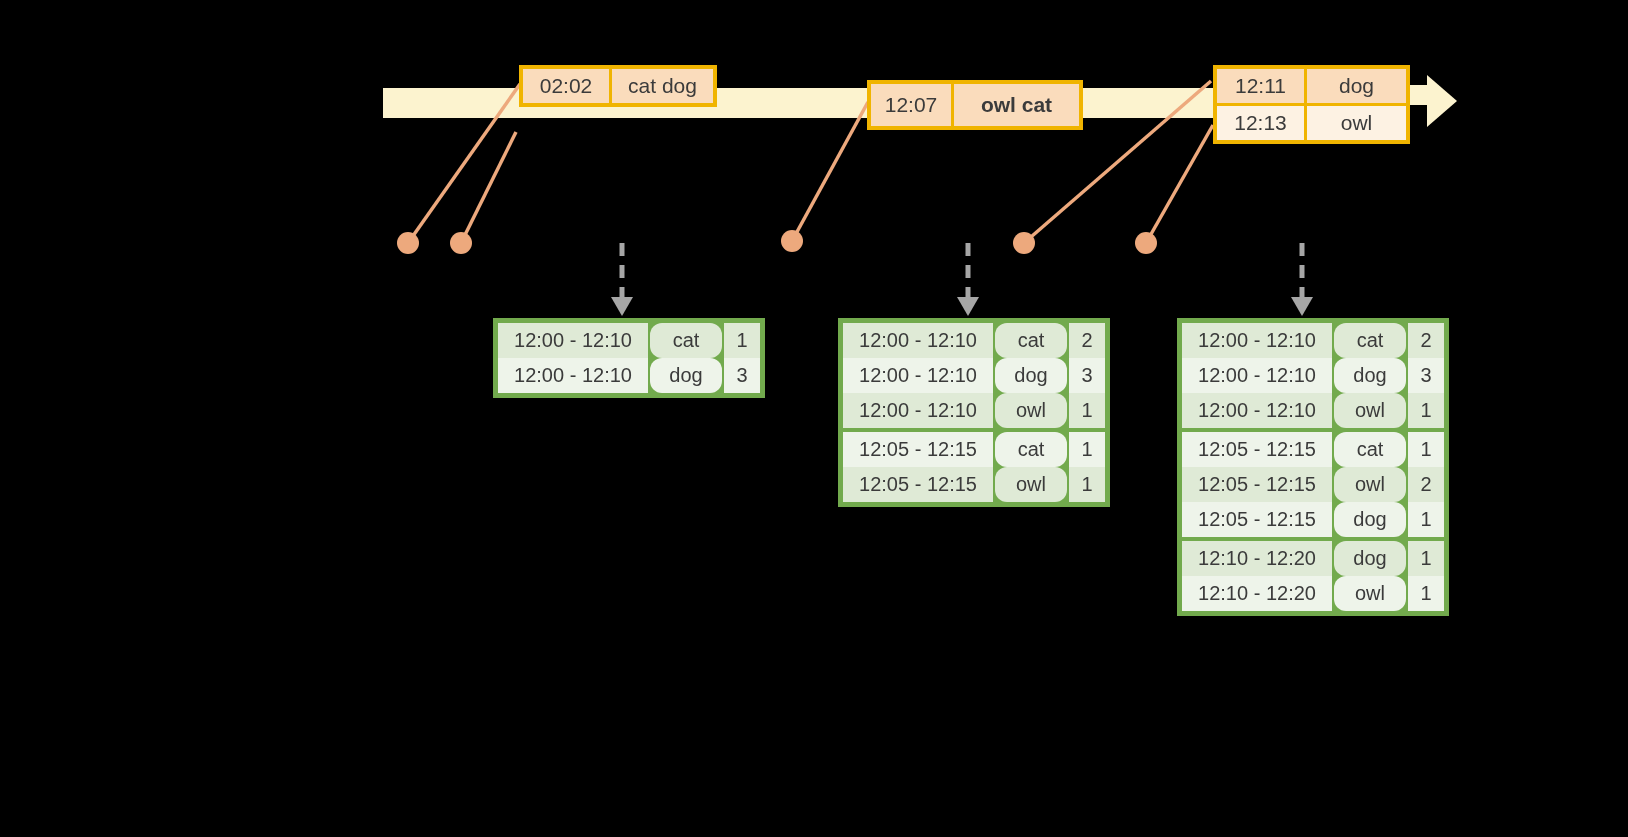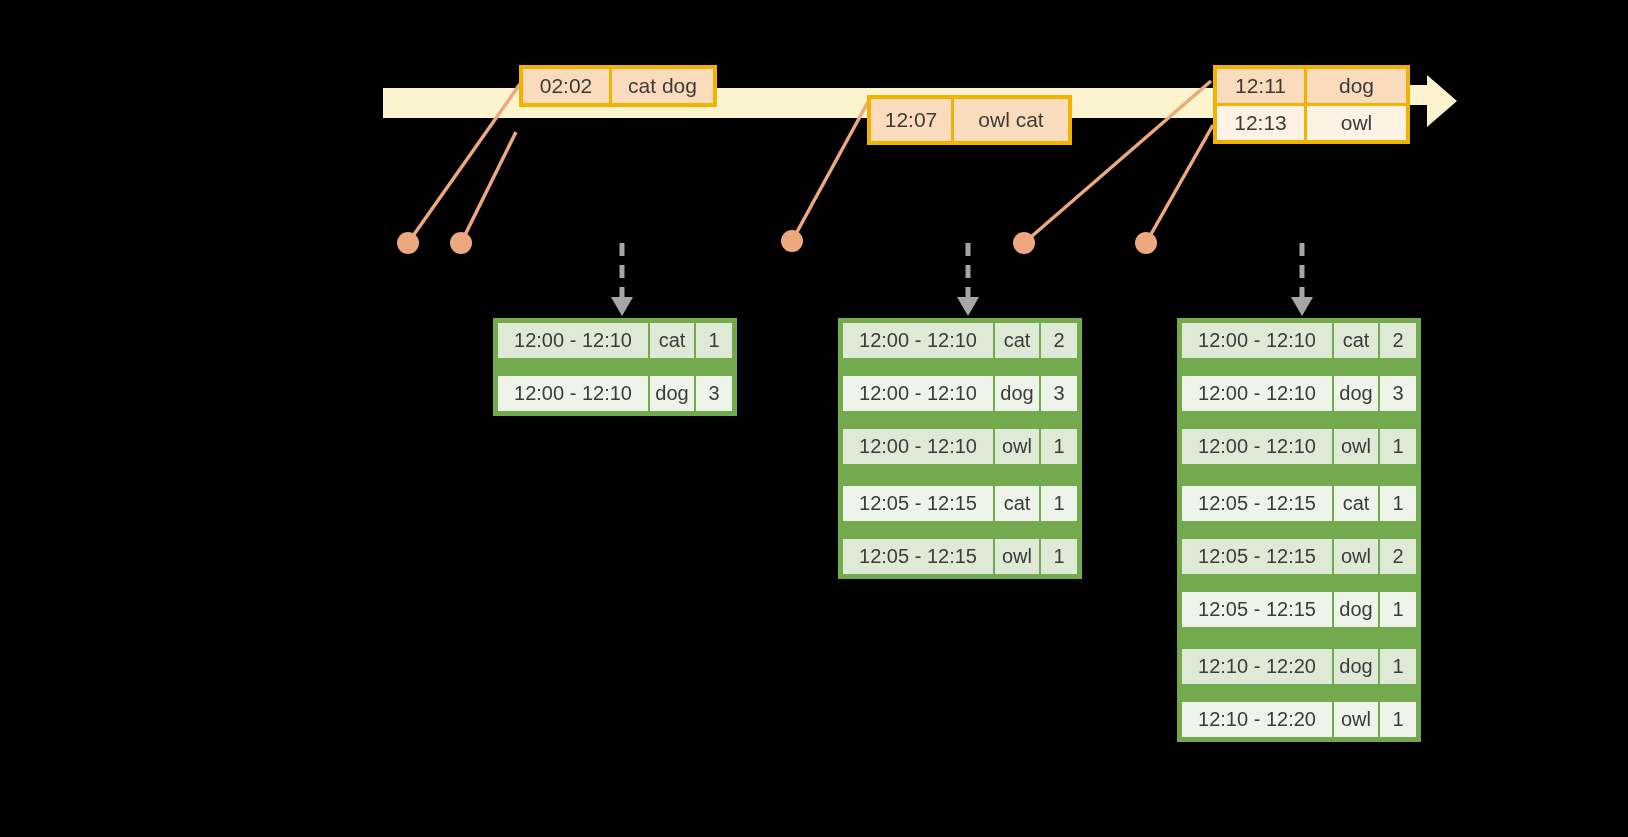--- a/index.html
+++ b/index.html
@@ -18,38 +18,38 @@
     position:absolute;
     background:var(--event_border,#f0b400);
     border:4px solid var(--event_border,#f0b400);
     display:flex;flex-direction:column;gap:3px;
     font-size:21px;
   }
   .e-row{display:flex;gap:3px;}
   .e-cell{height:34px;line-height:34px;text-align:center;}
   .et2 .e-cell{height:42px;line-height:42px;}
   .et1 .e-time{width:86px;} .et1 .e-words{width:101px;}
-  .et2 .e-time{width:80px;} .et2 .e-words{width:114px;}
+  .et2 .e-time{width:80px;} .et2 .e-words{width:125px;font-weight:bold;}
   .et3 .e-time{width:87px;} .et3 .e-words{width:99px;}
   .event-table .row-dark  .e-cell{background:var(--event_row_dark,#fadcbc);}
   .event-table .row-light .e-cell{background:var(--event_row_light,#fdf2e3);}
 
   
   .result-table{
     position:absolute;
     background:var(--result_border,#72aa4d);
     border:5px solid var(--result_border,#72aa4d);
-    display:flex;flex-direction:column;gap:18px;
+    display:flex;flex-direction:column;gap:0;
     font-size:20px;
   }
   .r-row{display:flex;gap:2px;}
   .r-row.group-end{margin-bottom:4px;}
   .r-cell{height:35px;line-height:35px;text-align:center;}
   .r-window{width:150px;}
-  .r-word{width:44px;}
+  .r-word{width:72px;border-radius:12px;}
   .r-count{width:36px;}
   .result-table .row-dark  .r-cell{background:var(--result_row_dark,#dfead6);}
   .result-table .row-light .r-cell{background:var(--result_row_light,#eef4ea);}
 </style>
 </head>
 <body>
 
 <div class="canvas">
 
   <svg class="overlay" width="1628" height="837" viewBox="0 0 1628 837">
@@ -88,21 +88,21 @@
 
   <div class="event-table et1" style="left:519px;top:65px;">
 
       <div class="e-row row-dark">
         <div class="e-cell e-time">02:02</div>
         <div class="e-cell e-words">cat dog</div>
       </div>
 
     </div>
 
-  <div class="event-table et2" style="left:867px;top:95px;">
+  <div class="event-table et2" style="left:867px;top:80px;">
 
       <div class="e-row row-dark">
         <div class="e-cell e-time">12:07</div>
         <div class="e-cell e-words">owl cat</div>
       </div>
     </div>
 
   <div class="event-table et3" style="left:1213px;top:65px;">
 
       <div class="e-row row-dark">

